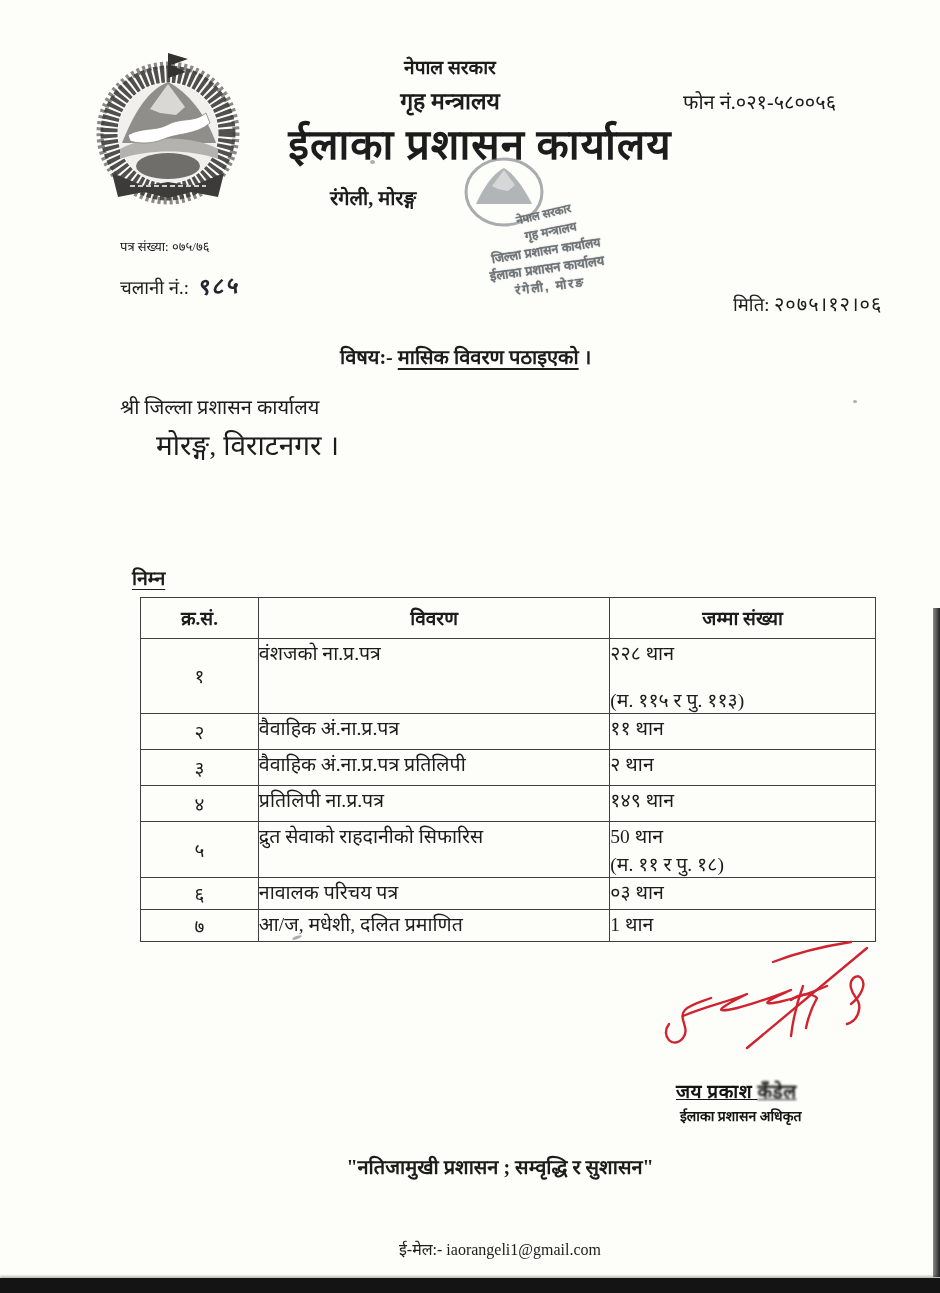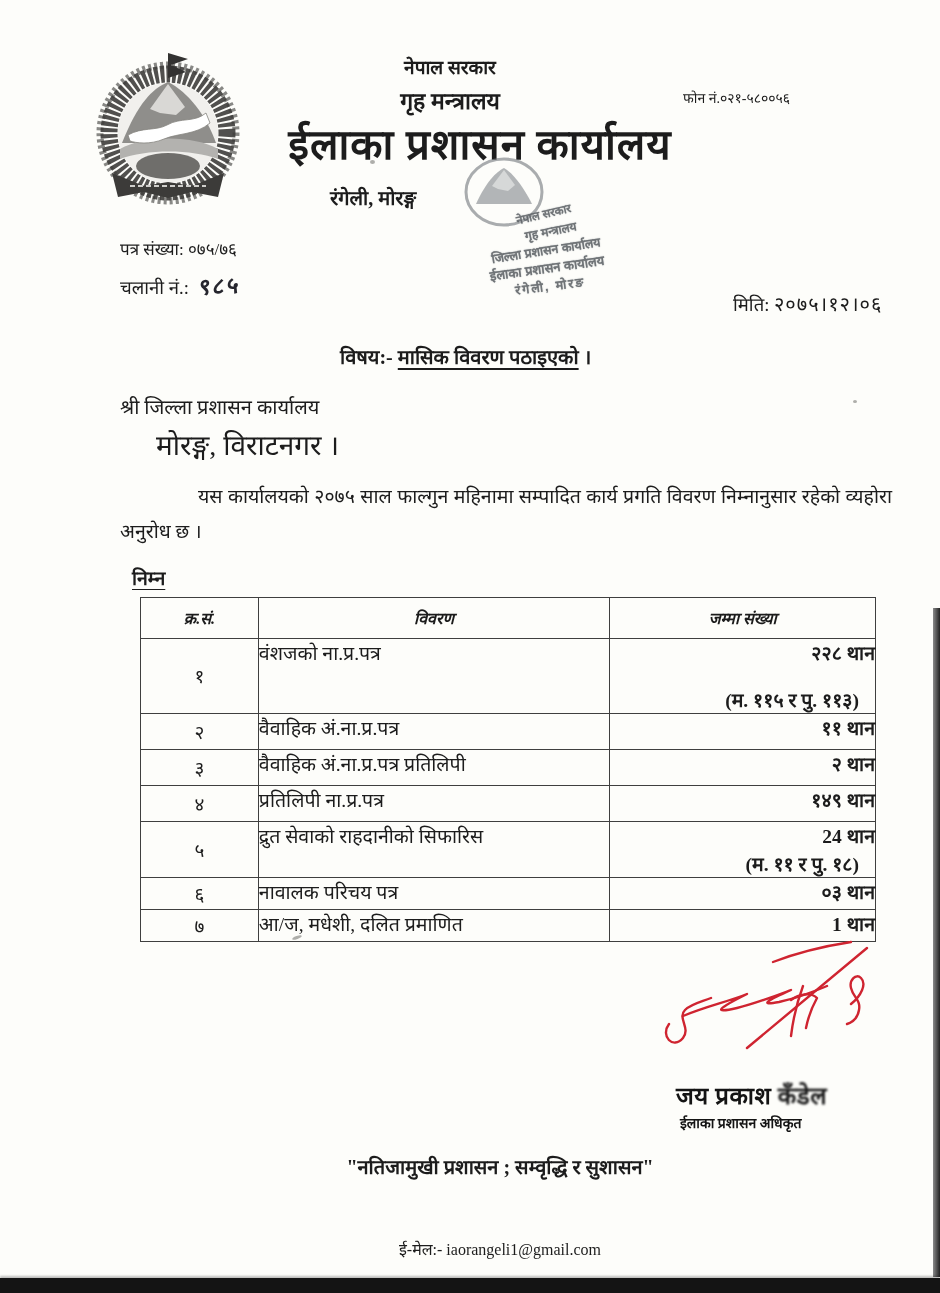--- a/index.html
+++ b/index.html
@@ -7,72 +7,72 @@
     position:relative; width:940px; height:1293px; margin:0 auto;
     background:#fdfdfa; overflow:hidden;
     font-family:"Liberation Serif","DejaVu Serif",serif;
     color:#1c1c1c;
   }
   .abs{position:absolute;}
   
   .emblem{left:82px; top:45px; width:172px; height:175px;}
   .hdr-govt{left:230px; top:54px; width:440px; text-align:center; font-size:19px; font-weight:700;}
   .hdr-ministry{left:230px; top:84px; width:440px; text-align:center; font-size:23px; font-weight:700;}
-  .hdr-phone{left:683px; top:88px; font-size:14px;}
+  .hdr-phone{left:683px; top:88px; font-size:20px;}
   .hdr-office{left:180px; top:114px; width:600px; text-align:center; font-size:42px; font-weight:600; letter-spacing:1px;}
   .hdr-location{left:330px; top:184px; width:300px; font-size:20px; font-weight:700; z-index:3;}
   
   .stamp-crest{left:462px; top:156px; width:84px; height:72px; z-index:1; opacity:.75;}
   .stamp-text{
     left:424px; top:206px; width:240px; z-index:2;
     transform:rotate(-10deg);
     color:#5d6266; font-weight:700; text-align:center;
     text-shadow:0 0 1.2px #8a8f93; opacity:.88;
     font-family:"Liberation Sans","DejaVu Sans",sans-serif;
   }
   .stamp-text div{line-height:18px;}
   .st1{font-size:11.5px; transform:rotate(-3deg) translateX(6px);}
   .st2{font-size:12px;   transform:rotate(-1deg) translateX(10px);}
   .st3{font-size:12.5px; transform:rotate(1deg)  translateX(2px);}
   .st4{font-size:13px;   transform:rotate(2deg);}
   .st5{font-size:12.5px; transform:rotate(3deg); letter-spacing:2px;}
   
-  .ref-no{left:120px; top:237px; font-size:17px;}
+  .ref-no{left:120px; top:237px; font-size:13px;}
   .dispatch{left:120px; top:269px; font-size:18.5px;}
   .hand{display:inline-block; font-size:23px; font-weight:600; color:#26262e;
         transform:skewX(-10deg) rotate(-3deg); margin-left:6px; letter-spacing:2px;}
   .date-line{left:733px; top:290px; font-size:18.5px;}
   .date-line .hand2{font-size:20px; letter-spacing:1px;}
   
   .subject{left:340px; top:343px; font-size:20px; font-weight:600;}
   .subject .u{text-decoration:underline; text-underline-offset:4px;}
   .addr1{left:120px; top:393px; font-size:20px;}
   .addr2{left:156px; top:425px; font-size:28px;}
   .body-par{left:120px; top:479px; width:772px; font-size:19.5px; line-height:35px;
             text-indent:78px; text-align:justify;}
   .nimna{left:132px; top:564px; font-size:19.5px; font-weight:600; text-decoration:underline; text-underline-offset:4px;}
   
   table.rpt{
     position:absolute; left:140px; top:597px; width:736px;
     border-collapse:collapse; font-size:19.5px;
   }
   table.rpt th, table.rpt td{border:1.6px solid #3f3f3f; padding:0;}
-  table.rpt th{font-size:16px; font-weight:600; height:40px;font-style:italic;}
+  table.rpt th{font-size:19px; font-weight:600; height:40px;}
   td.sn{text-align:center; vertical-align:middle; font-size:19px;}
   td.desc{padding-left:102px; padding-top:4px; vertical-align:top;}
-  td.qty{text-align:right; padding-right:10px; padding-top:4px; vertical-align:top;font-weight:bold;}
+  td.qty{text-align:left; padding-right:10px; padding-top:4px; vertical-align:top;}
   td.qty .sub{padding-right:16px;}
   tr.h74{height:74px;} tr.h52{height:52px;}
   tr.h36{height:36px;} tr.h32{height:32px;}
   tr.h74 td.qty .sub{margin-top:20px;}
   tr.h52 td.qty .sub{margin-top:1px;}
   
   .sig{left:655px; top:928px; width:240px; height:140px;}
   .signer{left:676px; top:1078px; width:230px; text-align:left; color:#141414;}
-  .signer .nm{font-size:24px; font-weight:700; letter-spacing:.5px; filter:blur(.25px);}
+  .signer .nm{font-size:19px; font-weight:700; letter-spacing:.5px; filter:blur(.25px);text-decoration:underline;}
   .signer .nm .smudge{filter:blur(1.1px);}
   .signer .tt{font-size:14px; font-weight:700; filter:blur(.7px); margin-top:2px; margin-left:4px;}
   
   .quote{left:240px; top:1153px; width:520px; text-align:center; font-size:20px; font-weight:600;}
   .email{left:240px; top:1238px; width:520px; text-align:center; font-size:16px;}
   
   .edge-right{right:0; top:608px; width:7px; height:669px;
               background:linear-gradient(to right,#8a8a8a,#222);}
   .edge-bottom{left:0; bottom:0; width:940px; height:15px; background:#141414;
                box-shadow:0 -2px 2px rgba(0,0,0,.25);}
@@ -135,21 +135,20 @@
 
   <div class="abs addr1">श्री जिल्ला प्रशासन कार्यालय</div>
 
   <div class="abs subject">
     <span>विषय:-</span>
     <span class="u">मासिक विवरण पठाइएको</span>
     <span>।</span>
   </div>
   <div class="abs addr2">मोरङ्ग, विराटनगर ।</div>
 
-  <div class="abs body-par">यस कार्यालयको २०७५ साल फाल्गुन महिनामा सम्पादित कार्य प्रगति विवरण निम्नानुसार रहेको व्यहोरा अनुरोध छ ।</div>
 
   <div class="abs nimna">निम्न</div>
 
   <table class="rpt">
     <colgroup>
         <col style="width:118px">
         <col style="width:352px">
         <col style="width:266px">
       </colgroup>
     <tbody>
@@ -178,21 +177,21 @@
     </tr>
     <tr class="h36">
       <td class="sn">४</td>
       <td class="desc">प्रतिलिपी ना.प्र.पत्र</td>
       <td class="qty">१४९ थान</td>
     </tr>
     <tr class="h52">
       <td class="sn">५</td>
       <td class="desc">द्रुत सेवाको राहदानीको सिफारिस</td>
       <td class="qty">
-        <div>24 थान</div>
+        <div>50 थान</div>
         <div class="sub">(म. ११ र पु. १८)</div>
       </td>
     </tr>
     <tr class="h32">
       <td class="sn">६</td>
       <td class="desc">नावालक परिचय पत्र</td>
       <td class="qty">०३ थान</td>
     </tr>
     <tr class="h32">
       <td class="sn">७</td>

